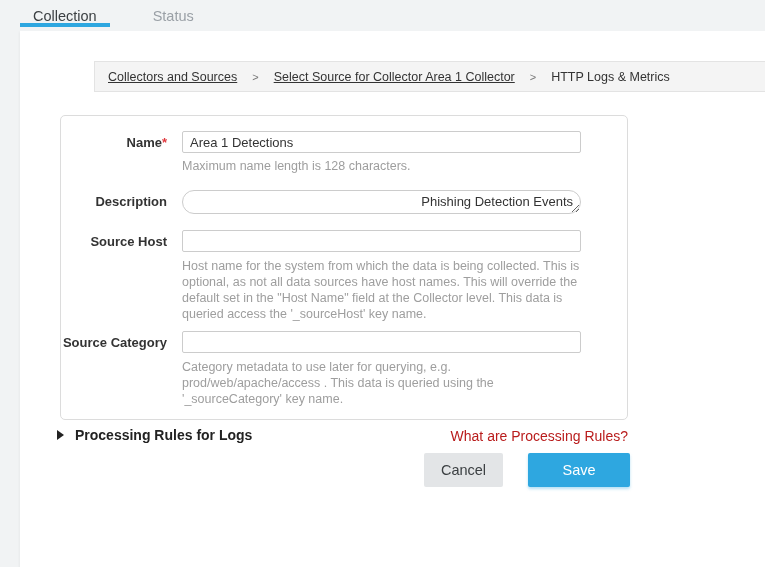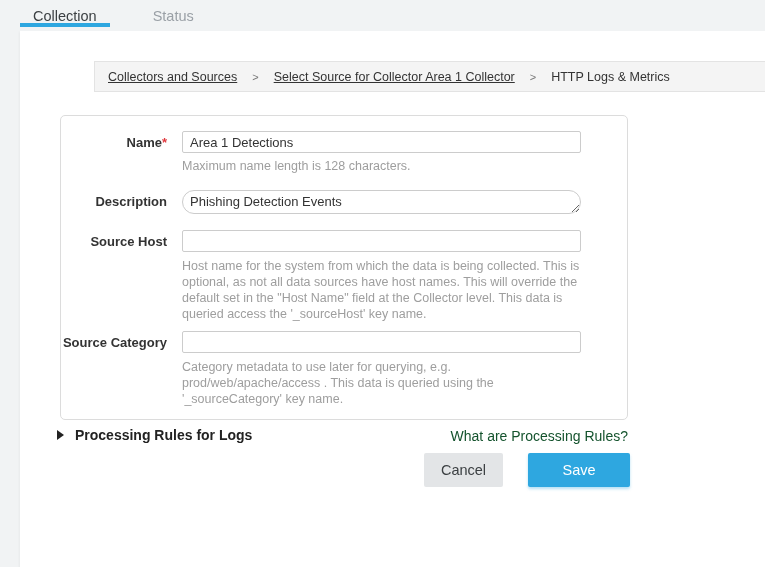--- a/index.html
+++ b/index.html
@@ -64,20 +64,21 @@
   .text-input {
     width: 399px; height: 22px; border: 1px solid #ccc; border-radius: 2px;
     font-family: "Liberation Sans", sans-serif; font-size: 13px; color: #333;
     padding: 2px 7px; background: #fff; outline: none;
   }
   .text-area {
     width: 399px; height: 24px; border: 1px solid #ccc; border-radius: 12px;
     font-family: "Liberation Sans", sans-serif; font-size: 13px; color: #333;
     padding: 3px 7px; background: #fff; outline: none; resize: both;
     overflow: hidden;
+    text-align: right;
   }
   .helper {
     font-size: 12.5px; color: #9e9e9e; line-height: 16px; margin-top: 6px;
     width: 398px;
   }
   .mt-name-helper { margin-top: 5px; }
   .row-description { margin-top: 16px; }
   .row-source-host { margin-top: 12px; }
   .row-source-category { margin-top: 9px; }
 
@@ -91,21 +92,21 @@
   .caret {
     width: 0; height: 0;
     border-left: 7px solid #222; border-top: 5px solid transparent;
     border-bottom: 5px solid transparent; margin-right: 11px;
   }
   .section-label { font-size: 14px; font-weight: 700; color: #222; }
 
   
   .help-link {
     position: absolute; top: 397px; right: 137px;
-    font-size: 14px; color: #14532d; cursor: pointer;
+    font-size: 14px; color: #b91c1c; cursor: pointer;
   }
 
   
   .actions {
     position: absolute; top: 422px; right: 135px;
     display: flex; align-items: center;
   }
   .btn {
     height: 34px; font-family: "Liberation Sans", sans-serif;
     font-size: 14.5px; border: none; border-radius: 2px; cursor: pointer;

